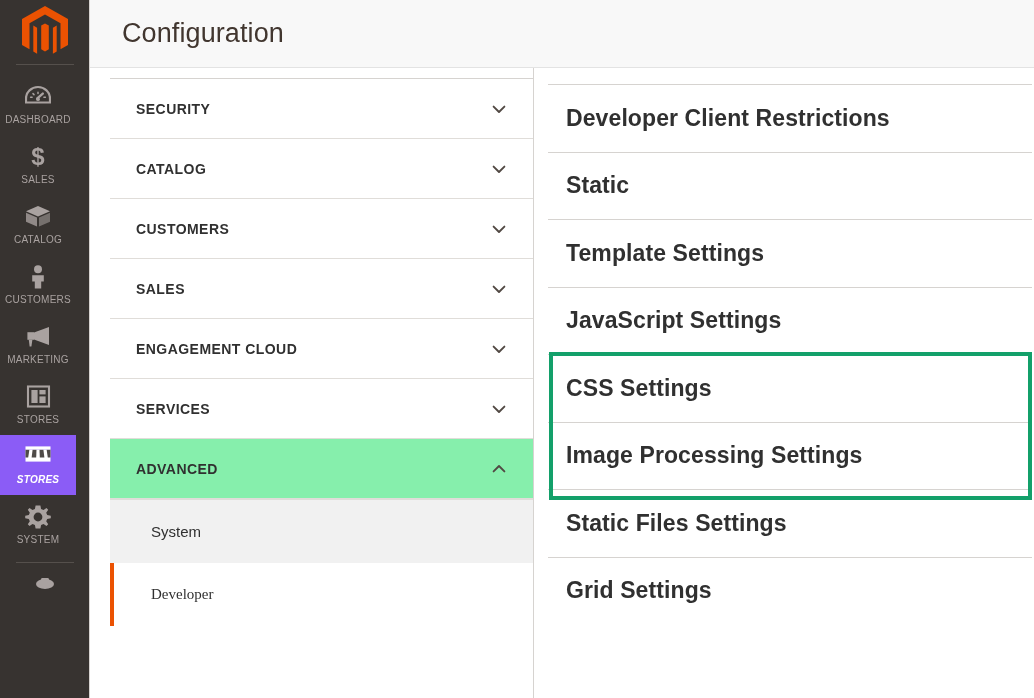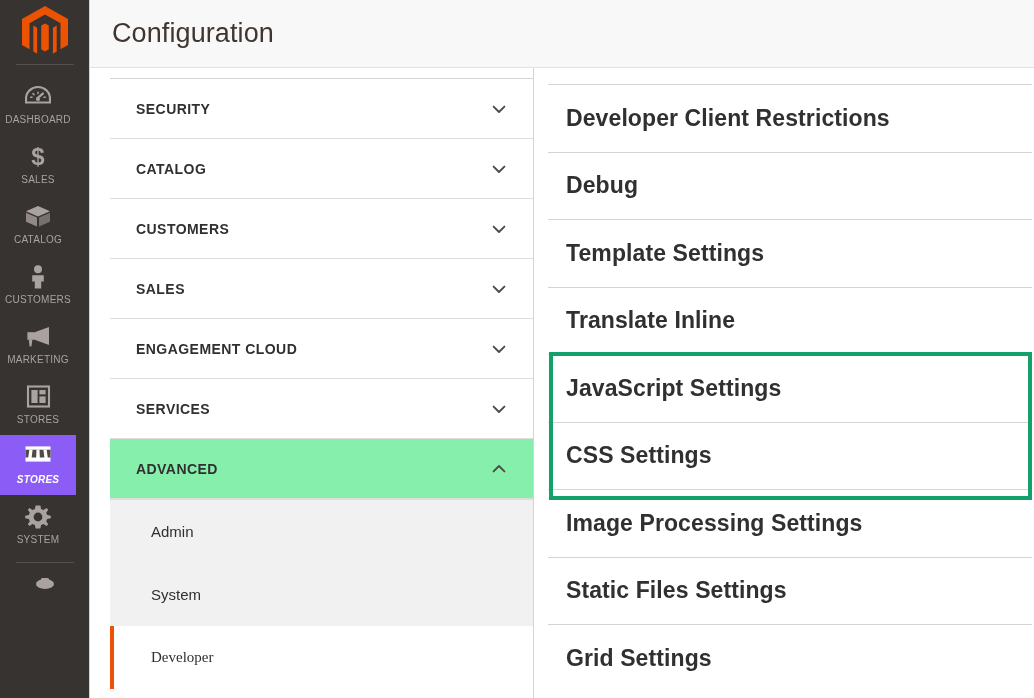--- a/index.html
+++ b/index.html
@@ -90,21 +90,21 @@
     background: #ffffff;
     border-left: 1px solid #d6d3d0;
   }
 
   .page-header {
     height: 68px;
     background: #f8f8f8;
     border-bottom: 1px solid #e3e3e3;
     display: flex;
     align-items: center;
-    padding-left: 22px;
+    padding-left: 32px;
   }
   .page-title {
     font-size: 27px;
     font-weight: 400;
     color: #41362f;
     letter-spacing: 0.1px;
   }
 
   .content-row {
     display: flex;
@@ -417,47 +417,41 @@
             <span class="chev">
               <svg width="16" height="16" viewBox="0 0 16 16">
                 <path d="M2.6 10.4 L8 5 L13.4 10.4" fill="none" stroke="#514943" stroke-width="1.9" stroke-linecap="round" stroke-linejoin="round"></path>
               </svg>
             </span>
           </div>
         </div>
 
         <div class="nav-sub">
           <div class="nav-subitem">
-            <span>Admin</span>
-          </div>
-          <div class="nav-subitem">
             <span>System</span>
           </div>
           <div class="nav-subitem current">
             <span>Developer</span>
           </div>
         </div>
       </div>
 
       <div class="settings-col">
         <div class="settings-inner">
 
           <div class="setting-item">
             <span>Developer Client Restrictions</span>
           </div>
           <div class="setting-item">
-            <span>Debug</span>
+            <span>Static</span>
           </div>
           <div class="setting-item">
             <span>Template Settings</span>
           </div>
           <div class="setting-item">
-            <span>Translate Inline</span>
-          </div>
-          <div class="setting-item">
             <span>JavaScript Settings</span>
           </div>
           <div class="setting-item">
             <span>CSS Settings</span>
           </div>
           <div class="setting-item">
             <span>Image Processing Settings</span>
           </div>
           <div class="setting-item">
             <span>Static Files Settings</span>

